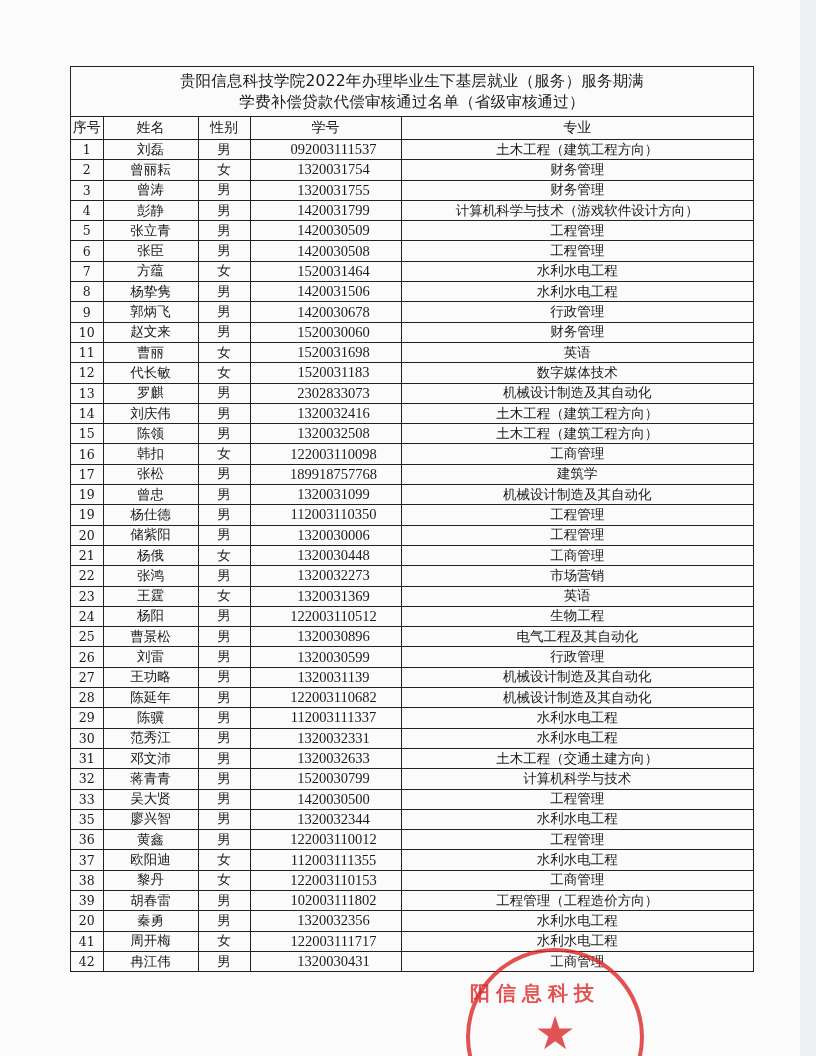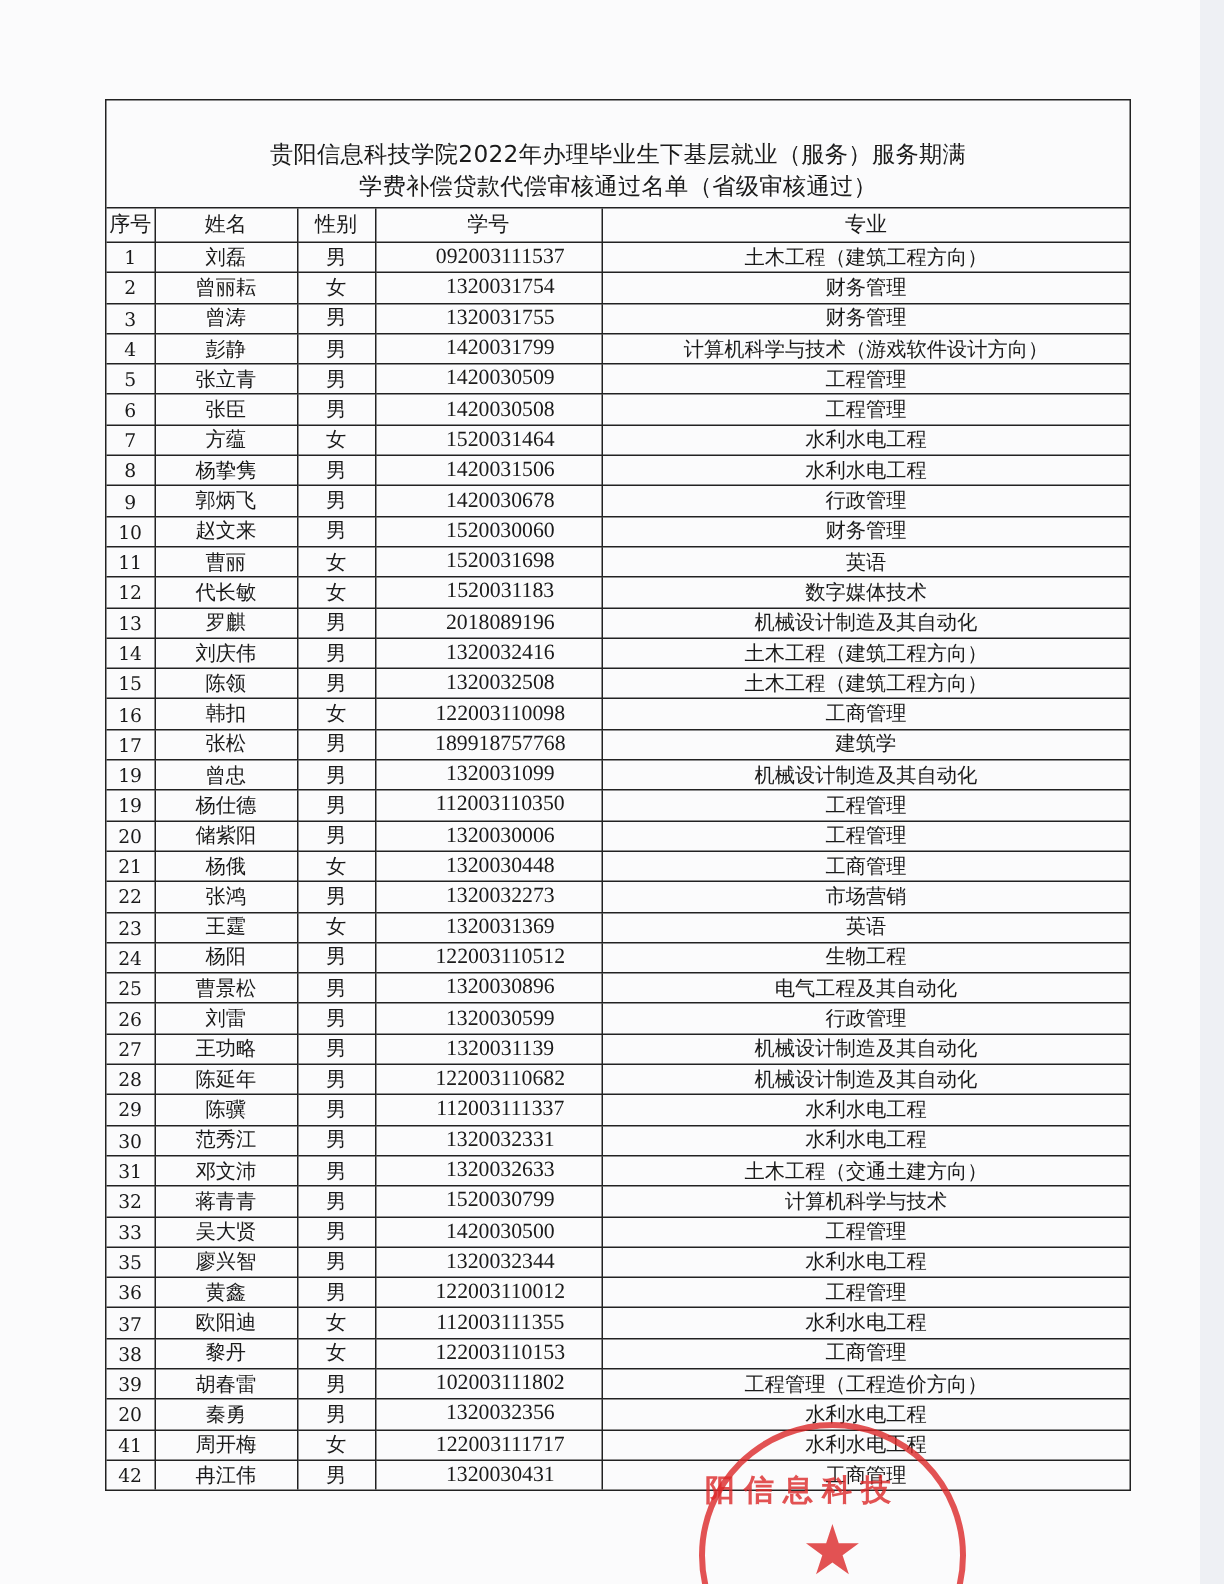--- a/index.html
+++ b/index.html
@@ -1,21 +1,21 @@
 <!DOCTYPE html>
 <html><head>
 <meta charset="utf-8">
 <style>
   html, body { margin:0; padding:0; }
   body { width:816px; height:1056px; background:#fbfbfc; position:relative; overflow:hidden;
          font-family:"DejaVu Serif","Liberation Serif",serif; color:#1a1a1a; }
   .right-edge { position:absolute; right:0; top:0; width:16px; height:1056px; background:#eef0f4; }
   .sheet { position:absolute; left:70px; top:66px; width:682px; border:1.5px solid #222; }
   .title { text-align:center; font-family:"DejaVu Sans","Liberation Sans",sans-serif; font-size:15.5px;
-           line-height:21px; padding:4px 0 3px; border-bottom:1.5px solid #222; letter-spacing:0.2px;margin-top:22px; }
+           line-height:21px; padding:4px 0 3px; border-bottom:1.5px solid #222; letter-spacing:0.2px; }
   table { border-collapse:collapse; width:100%; table-layout:fixed; }
   td, th { border:1px solid #222; text-align:center; padding:0; height:19.3px; font-size:13.5px;
            font-weight:normal; white-space:nowrap; overflow:hidden; }
   th { font-family:"DejaVu Sans","Liberation Sans",sans-serif; height:22px; font-size:14px; }
   tr:first-child th { border-top:none; }
   td:first-child, th:first-child { border-left:none; }
   td:last-child, th:last-child { border-right:none; }
   tbody tr:last-child td { border-bottom:none; }
   td.idx { font-size:12.5px; }
   td.sid { font-family:"Liberation Serif","DejaVu Serif",serif; font-size:14.5px;padding-left:16px; }
@@ -137,21 +137,21 @@
           <td class="idx">12</td>
           <td class="name">代长敏</td>
           <td class="gender">女</td>
           <td class="sid">1520031183</td>
           <td class="major">数字媒体技术</td>
         </tr>
         <tr>
           <td class="idx">13</td>
           <td class="name">罗麒</td>
           <td class="gender">男</td>
-          <td class="sid">2018089196</td>
+          <td class="sid">2302833073</td>
           <td class="major">机械设计制造及其自动化</td>
         </tr>
         <tr>
           <td class="idx">14</td>
           <td class="name">刘庆伟</td>
           <td class="gender">男</td>
           <td class="sid">1320032416</td>
           <td class="major">土木工程（建筑工程方向）</td>
         </tr>
         <tr>

